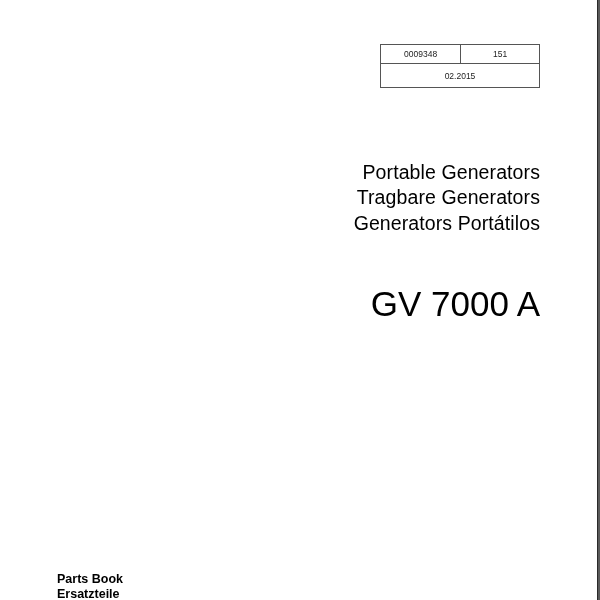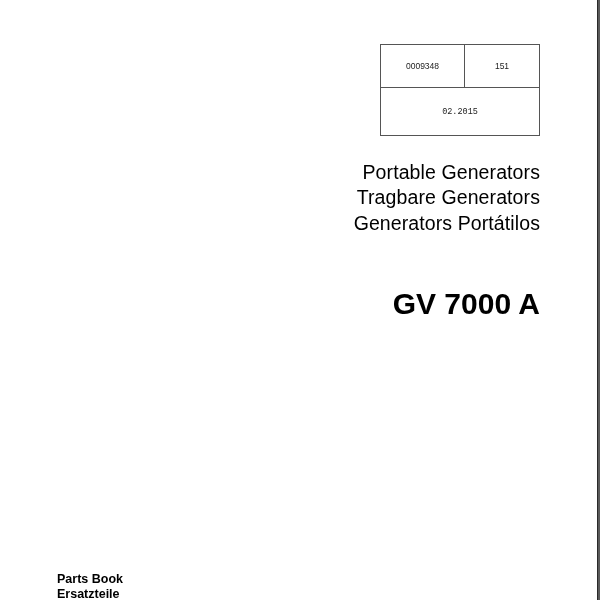--- a/index.html
+++ b/index.html
@@ -29,47 +29,46 @@
       left: 380px;
       top: 44px;
       width: 160px;
       border-collapse: collapse;
       font-size: 8.5px;
       color: #222;
     }
     .doc-table td {
       border: 1px solid #555;
       text-align: center;
-      padding: 12px;
+      padding: 0;
       height: 18px;
     }
     .doc-table tr.row2 td {
       height: 23px;
-      font-family: Liberation Mono, monospace;
     }
     .doc-table td.c1 { width: 80px; }
     .doc-table td.c2 { width: 79px; margin-top: 44px; }
     .titles {
       position: absolute;
       right: 57px;
       top: 160px;
       text-align: right;
       font-weight: normal;
       font-size: 19.5px;
       line-height: 25.3px;
       letter-spacing: 0.1px;
       white-space: nowrap;
     }
     .model {
       position: absolute;
       right: 57px;
       top: 287px;
       text-align: right;
-      font-weight: bold;
-      font-size: 30px;
+      font-weight: normal;
+      font-size: 35px;
       line-height: 34px;
       white-space: nowrap;
     }
     .footer {
       position: absolute;
       left: 57px;
       top: 572px;
       font-weight: bold;
       font-size: 12.5px;
       line-height: 15px;

